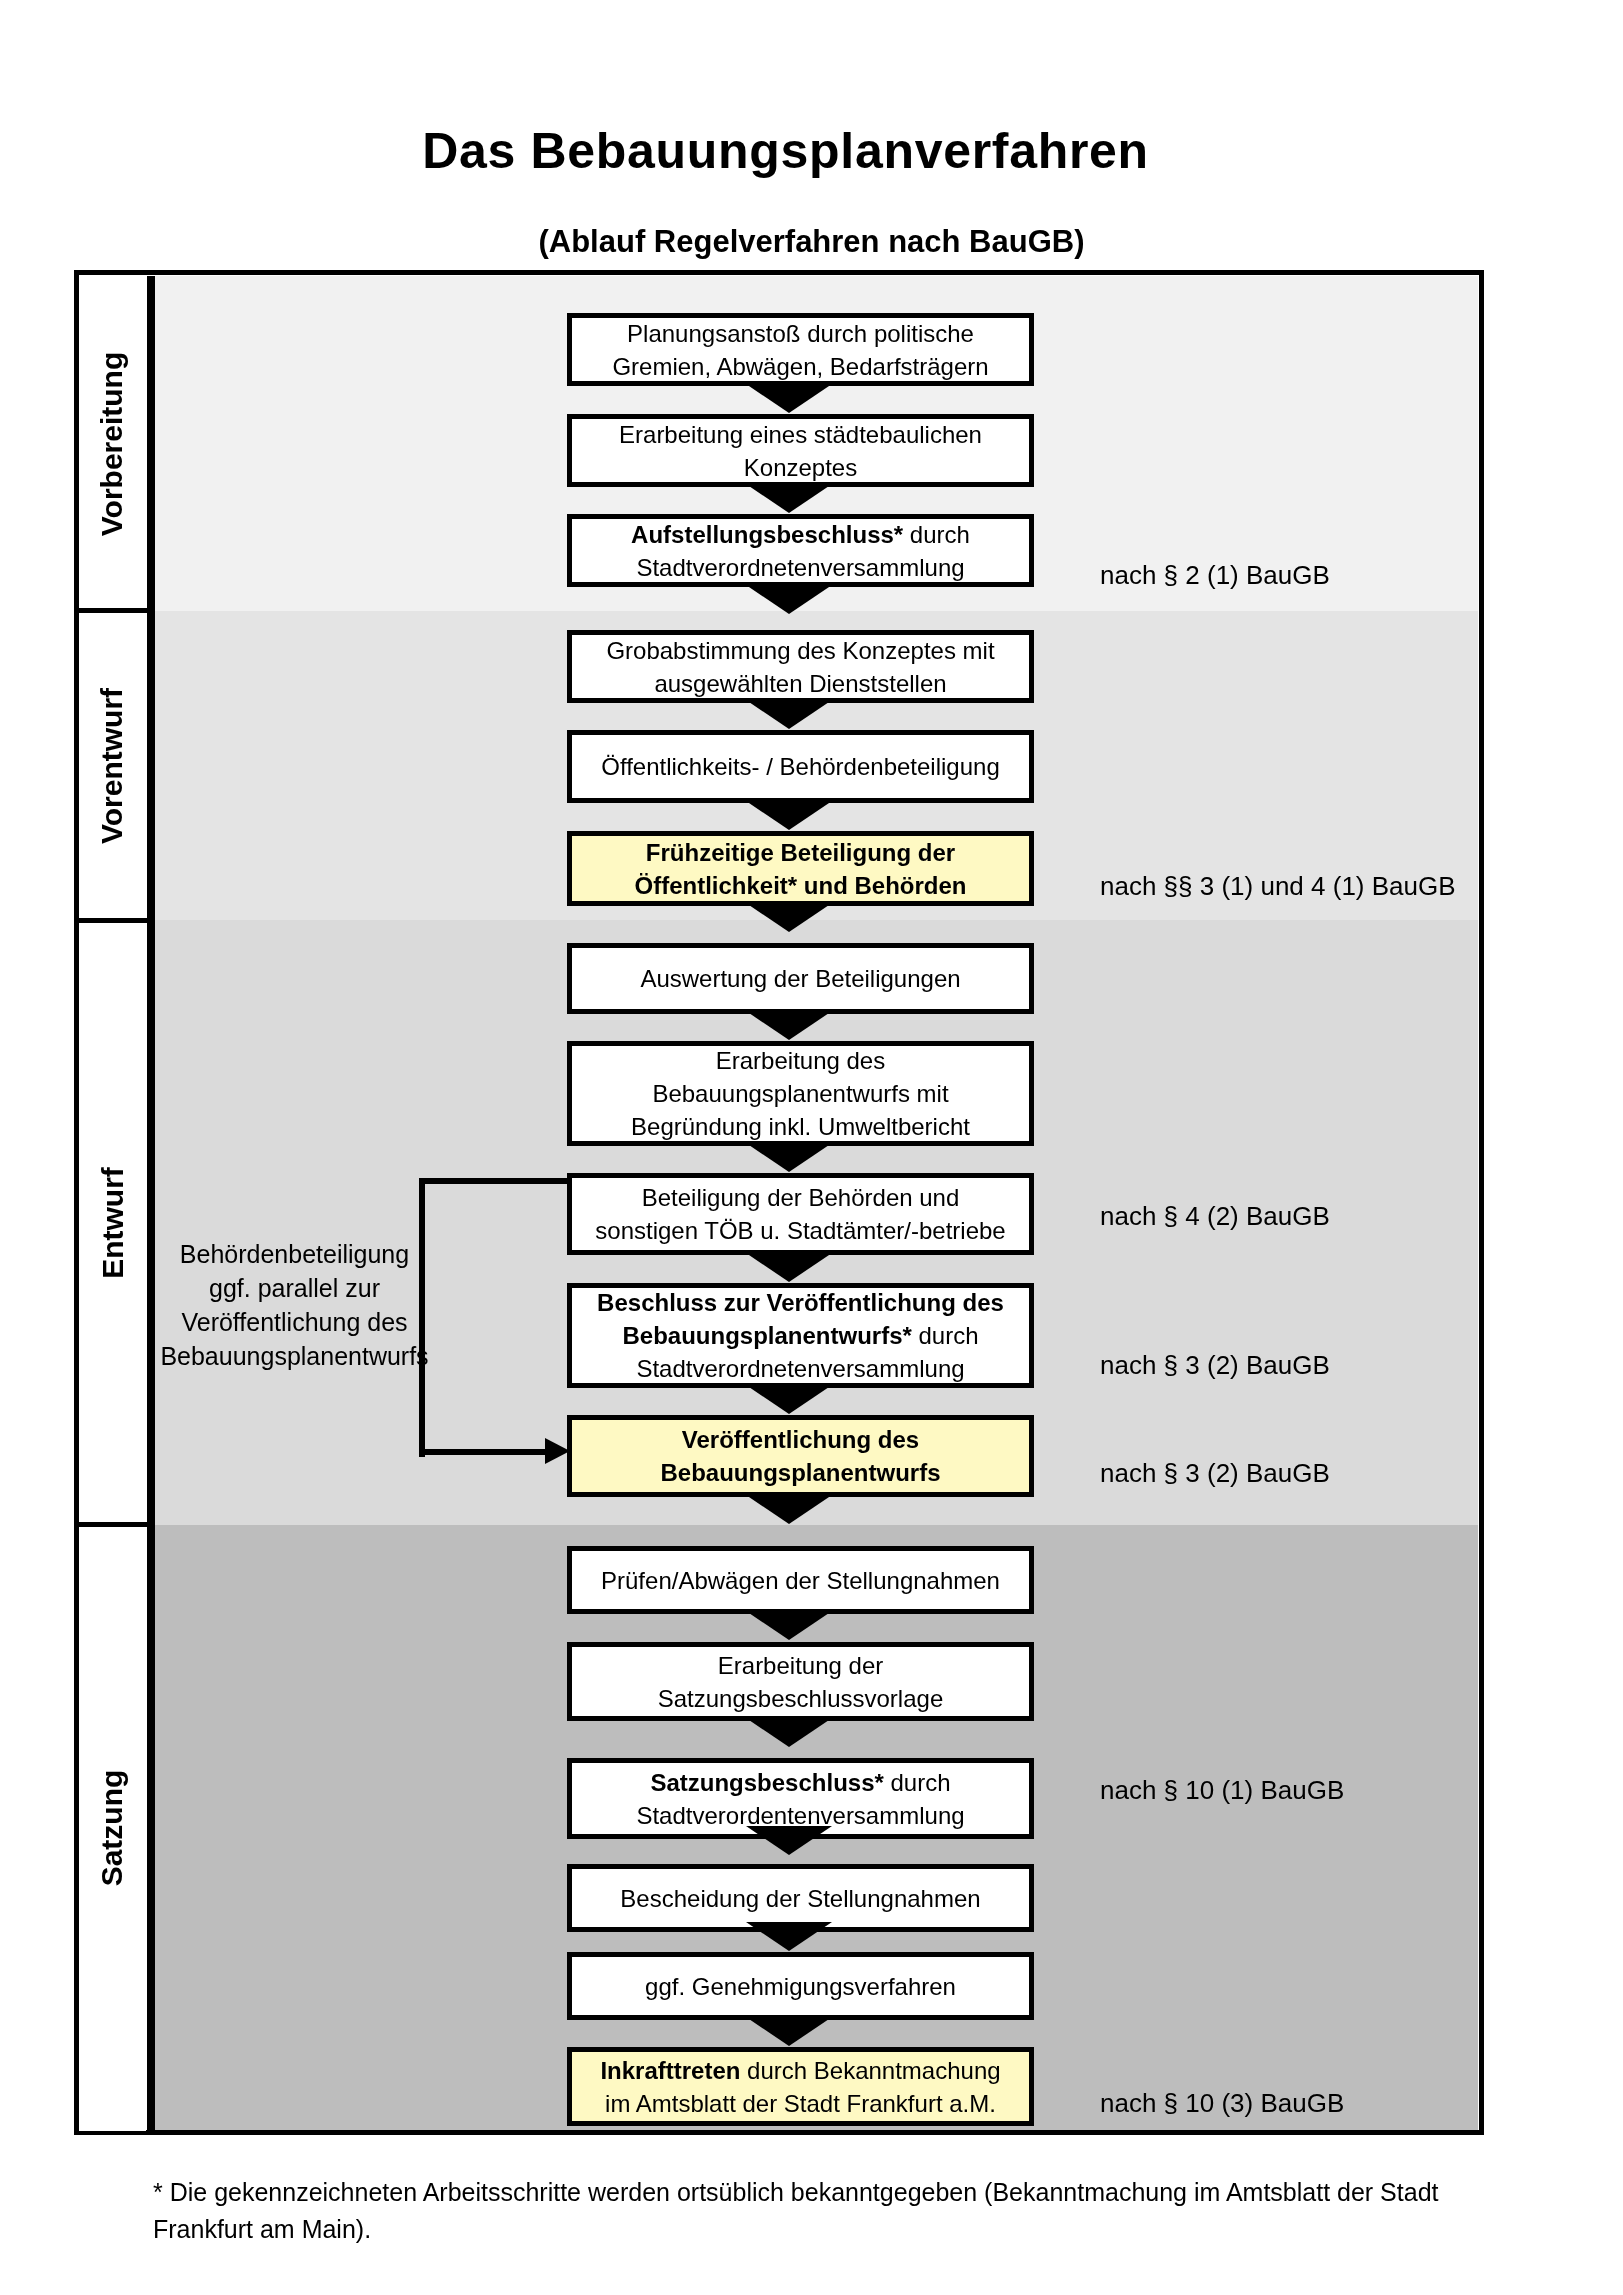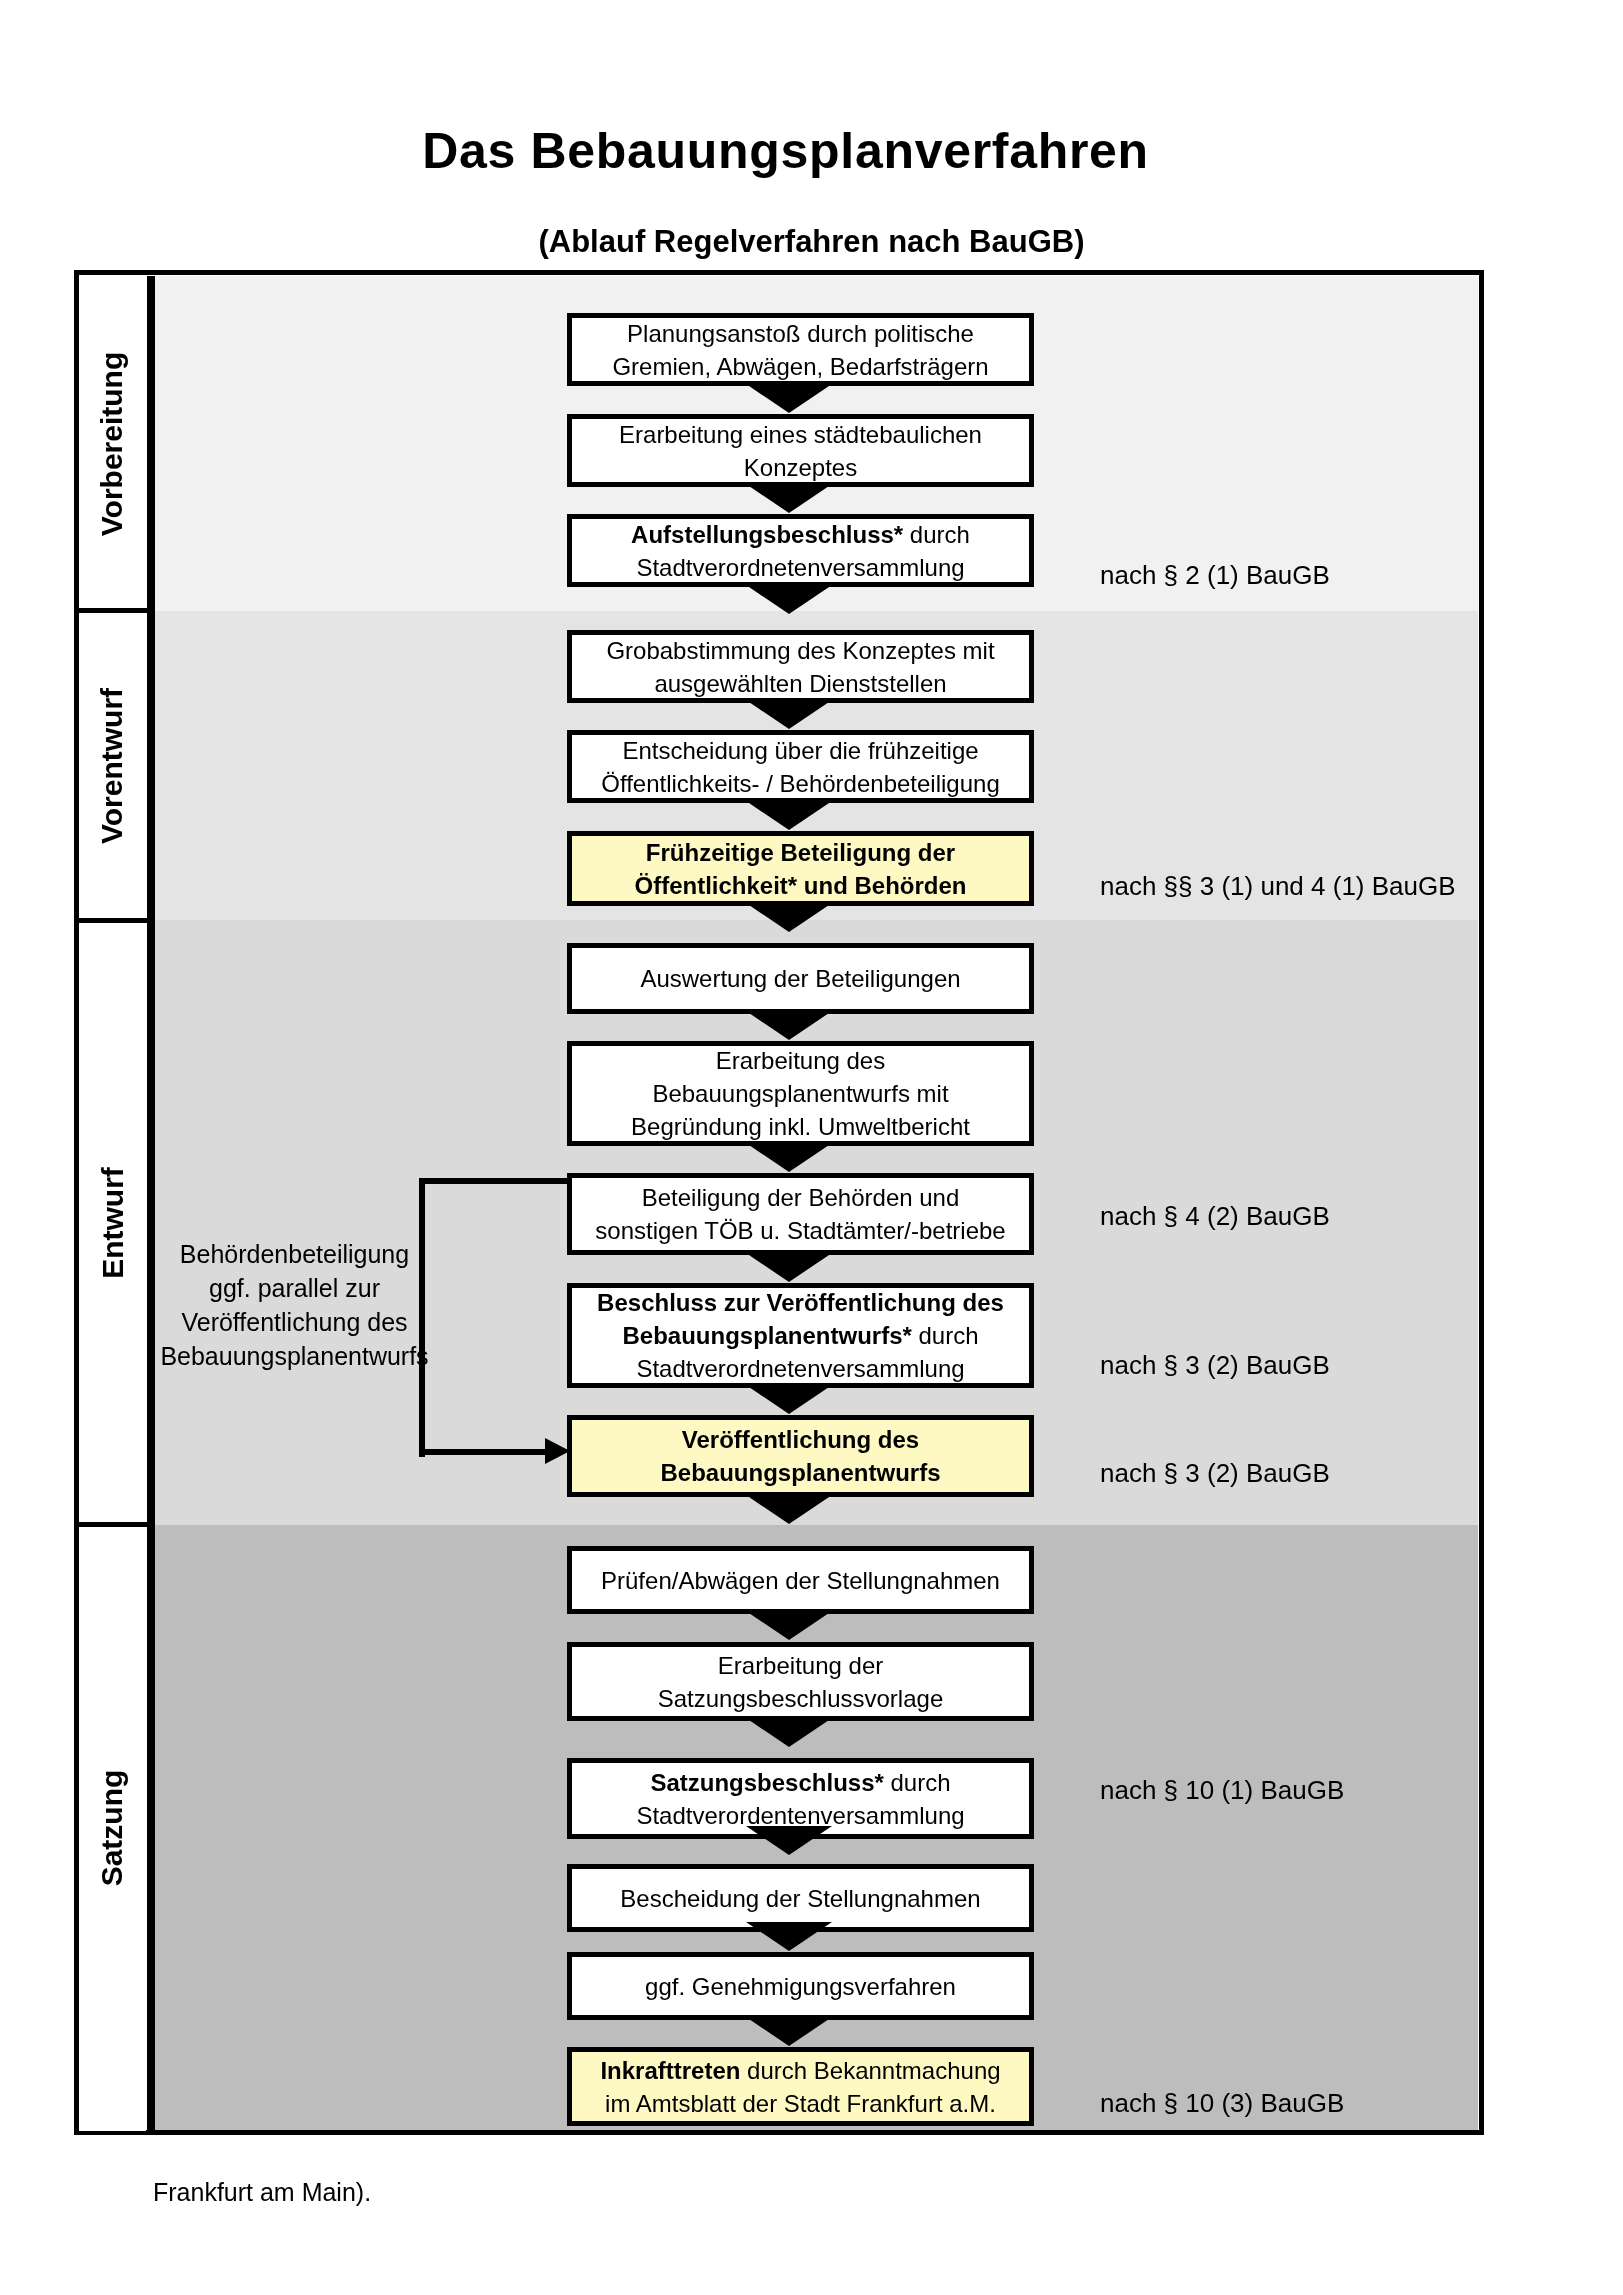--- a/index.html
+++ b/index.html
@@ -92,21 +92,20 @@
   </div>
   <div class="arr" style="top:585px;"></div>
 
   <div class="bx" style="top:630px;height:73px;">
     <div class="ln">Grobabstimmung des Konzeptes mit</div>
     <div class="ln">ausgewählten Dienststellen</div>
   </div>
   <div class="arr" style="top:700px;"></div>
 
   <div class="bx" style="top:730px;height:73px;">
-    <div class="ln">Entscheidung über die frühzeitige</div>
     <div class="ln">Öffentlichkeits- / Behördenbeteiligung</div>
   </div>
   <div class="arr" style="top:801px;"></div>
 
   <div class="bx hl" style="top:831px;height:75px;">
     <div class="ln b">Frühzeitige Beteiligung der</div>
     <div class="ln b">Öffentlichkeit* und Behörden</div>
   </div>
   <div class="arr" style="top:903px;"></div>
 
@@ -186,17 +185,18 @@
     <div>ggf. parallel zur</div>
     <div>Veröffentlichung des</div>
     <div>Bebauungsplanentwurfs</div>
   </div>
   <div class="bracket-h1"></div>
   <div class="bracket-v"></div>
   <div class="bracket-h2"></div>
   <div class="bracket-arrow"></div>
 
   <div class="footnote">
+    <div>* Die gekennzeichneten Arbeitsschritte werden ortsüblich bekanntgegeben (Bekanntmachung im Amtsblatt der Stadt</div>
     <div>Frankfurt am Main).</div>
   </div>
 
 </div>
 
 
 </body></html>

